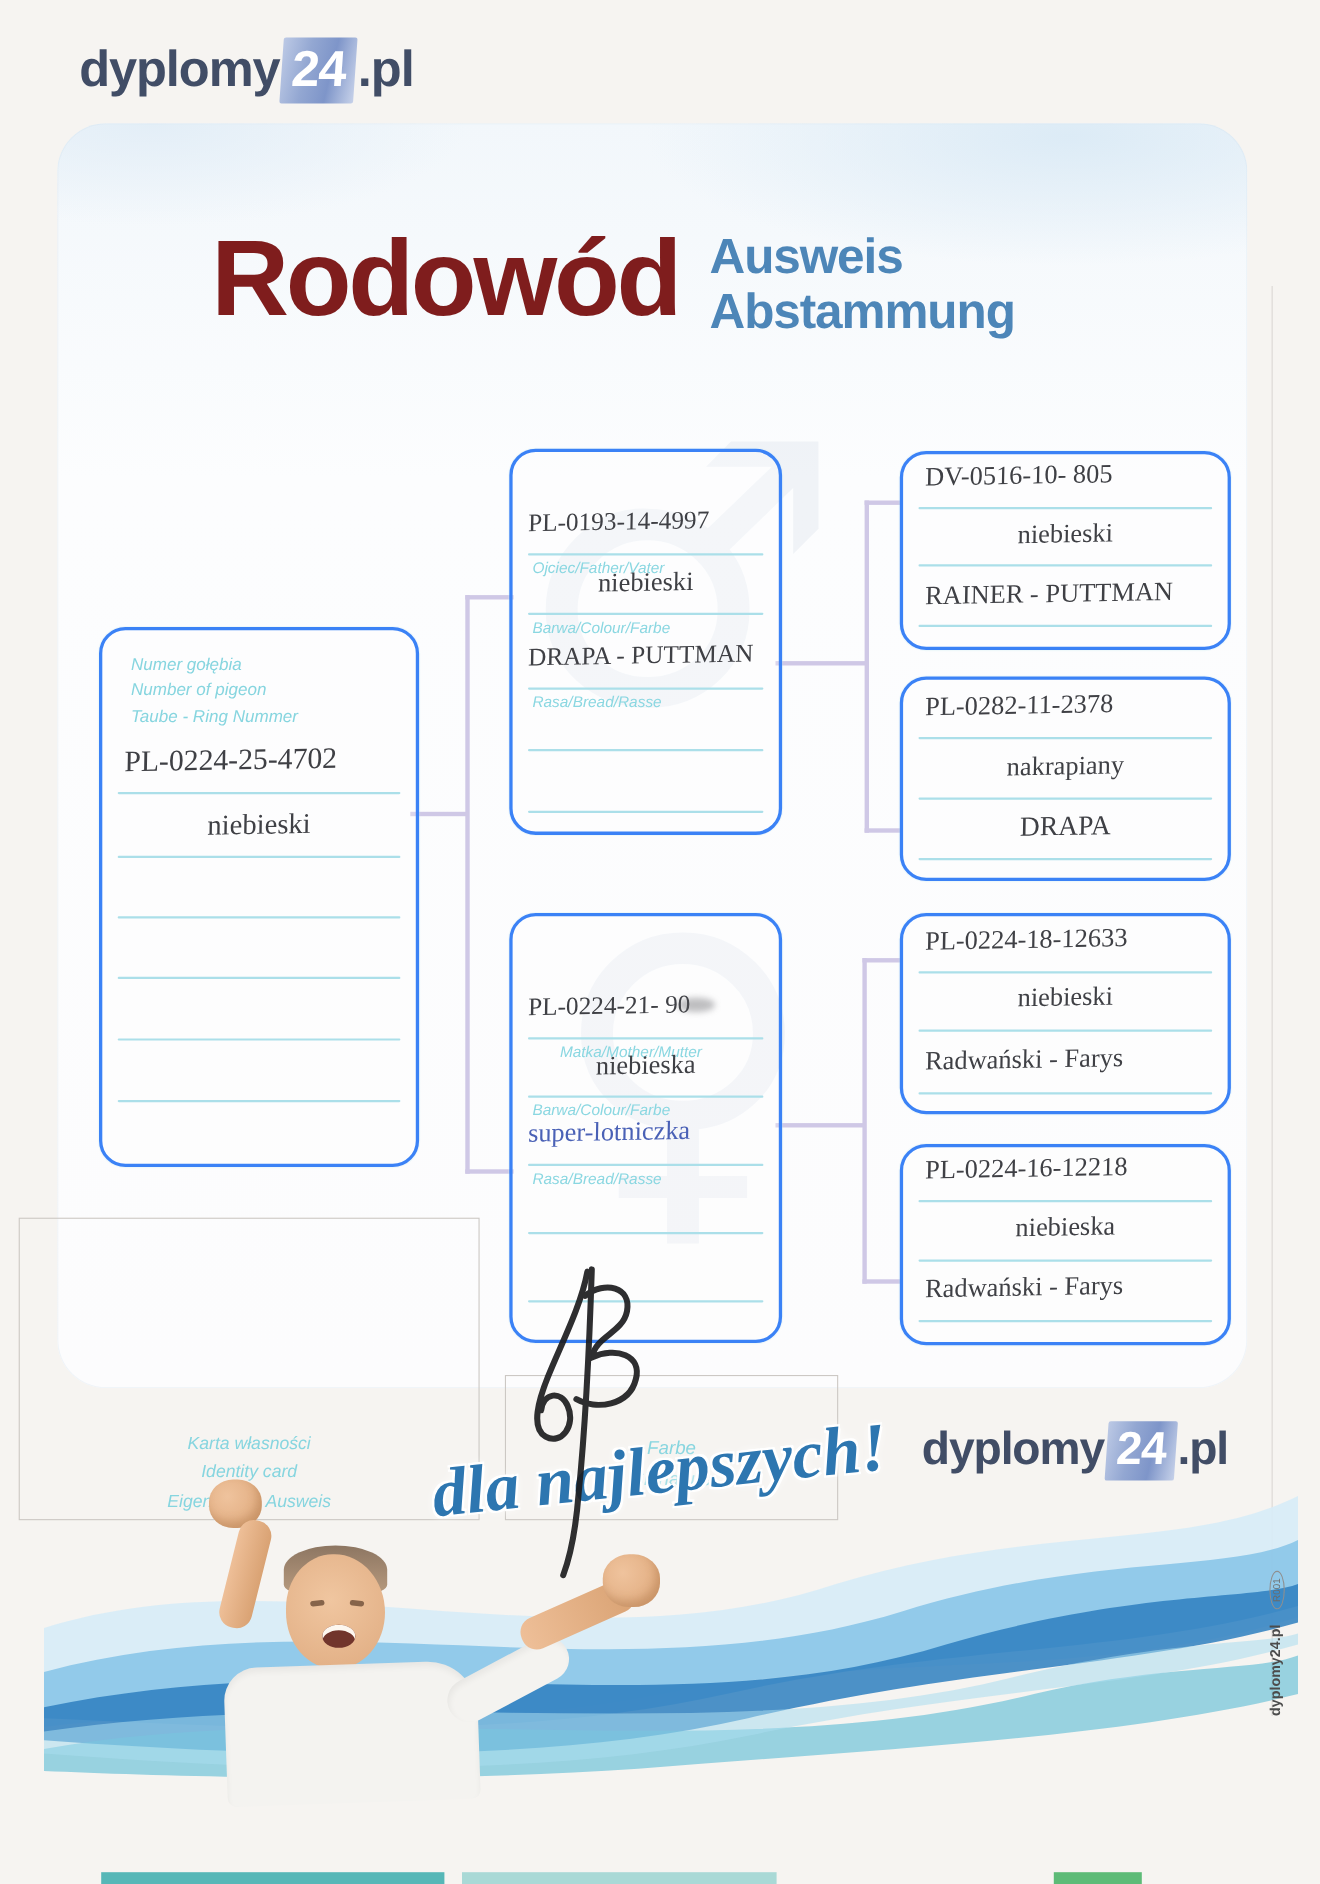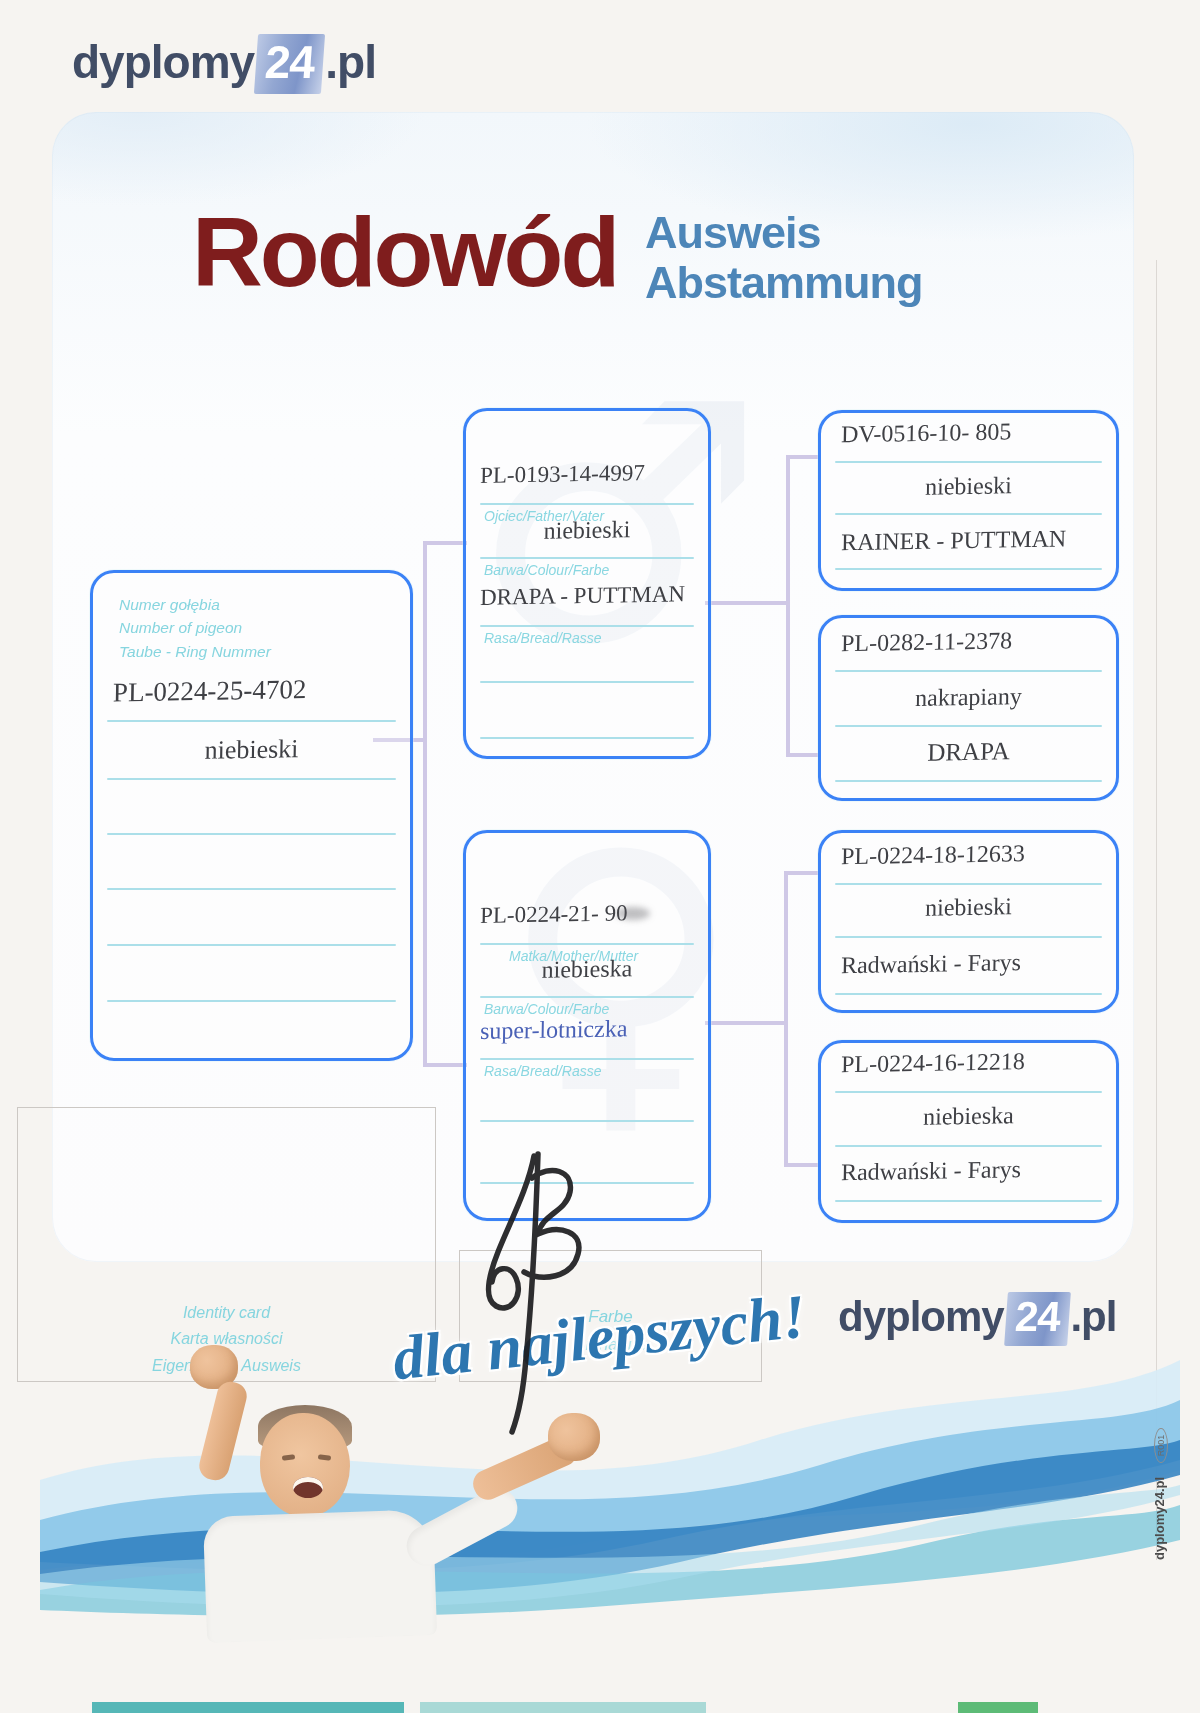--- a/index.html
+++ b/index.html
@@ -100,21 +100,21 @@
   <div class="conn" style="left:705px;top:601px;width:83px;height:4px;"></div>
   <div class="conn" style="left:786px;top:455px;width:4px;height:302px;"></div>
   <div class="conn" style="left:786px;top:455px;width:34px;height:4px;"></div>
   <div class="conn" style="left:786px;top:753px;width:34px;height:4px;"></div>
 
   <div class="conn" style="left:705px;top:1021px;width:81px;height:4px;"></div>
   <div class="conn" style="left:784px;top:871px;width:4px;height:296px;"></div>
   <div class="conn" style="left:784px;top:871px;width:36px;height:4px;"></div>
   <div class="conn" style="left:784px;top:1163px;width:36px;height:4px;"></div>
 
-  <div class="pbox" style="left:90px;top:570px;width:285px;height:485px;padding-left:32px;">
+  <div class="pbox" style="left:90px;top:570px;width:285px;height:485px;">
     <div class="box-labels">
       <div>Numer gołębia</div>
       <div>Number of pigeon</div>
       <div>Taube - Ring Nummer</div>
     </div>
     <div class="entry lft" style="top:102px;font-size:27px;">PL-0224-25-4702</div>
     <div class="rline" style="top:147px;"></div>
     <div class="entry" style="top:162px;font-size:26px;">niebieski</div>
     <div class="rline" style="top:205px;"></div>
     <div class="rline" style="top:260px;"></div>
@@ -183,22 +183,22 @@
     <div class="entry lft" style="top:6px;font-size:24px;">PL-0224-16-12218</div>
     <div class="rline" style="top:48px;"></div>
     <div class="entry" style="top:60px;font-size:24px;">niebieska</div>
     <div class="rline" style="top:102px;"></div>
     <div class="entry lft" style="top:114px;font-size:24px;">Radwański - Farys</div>
     <div class="rline" style="top:157px;"></div>
   </div>
 
   <div class="gbox" style="left:17px;top:1107px;width:417px;height:273px;">
     <div class="gbox-labels" style="top:192px;">
+      <div>Karta własności</div>
       <div>Identity card</div>
-      <div>Karta własności</div>
       <div>Eigentums - Ausweis</div>
     </div>
   </div>
 
   <div class="gbox" style="left:459px;top:1250px;width:301px;height:130px;">
     <div class="gbox-labels" style="top:52px;font-size:17px;">
       <div>Farbe</div>
       <div>Signature</div>
     </div>
   </div>

